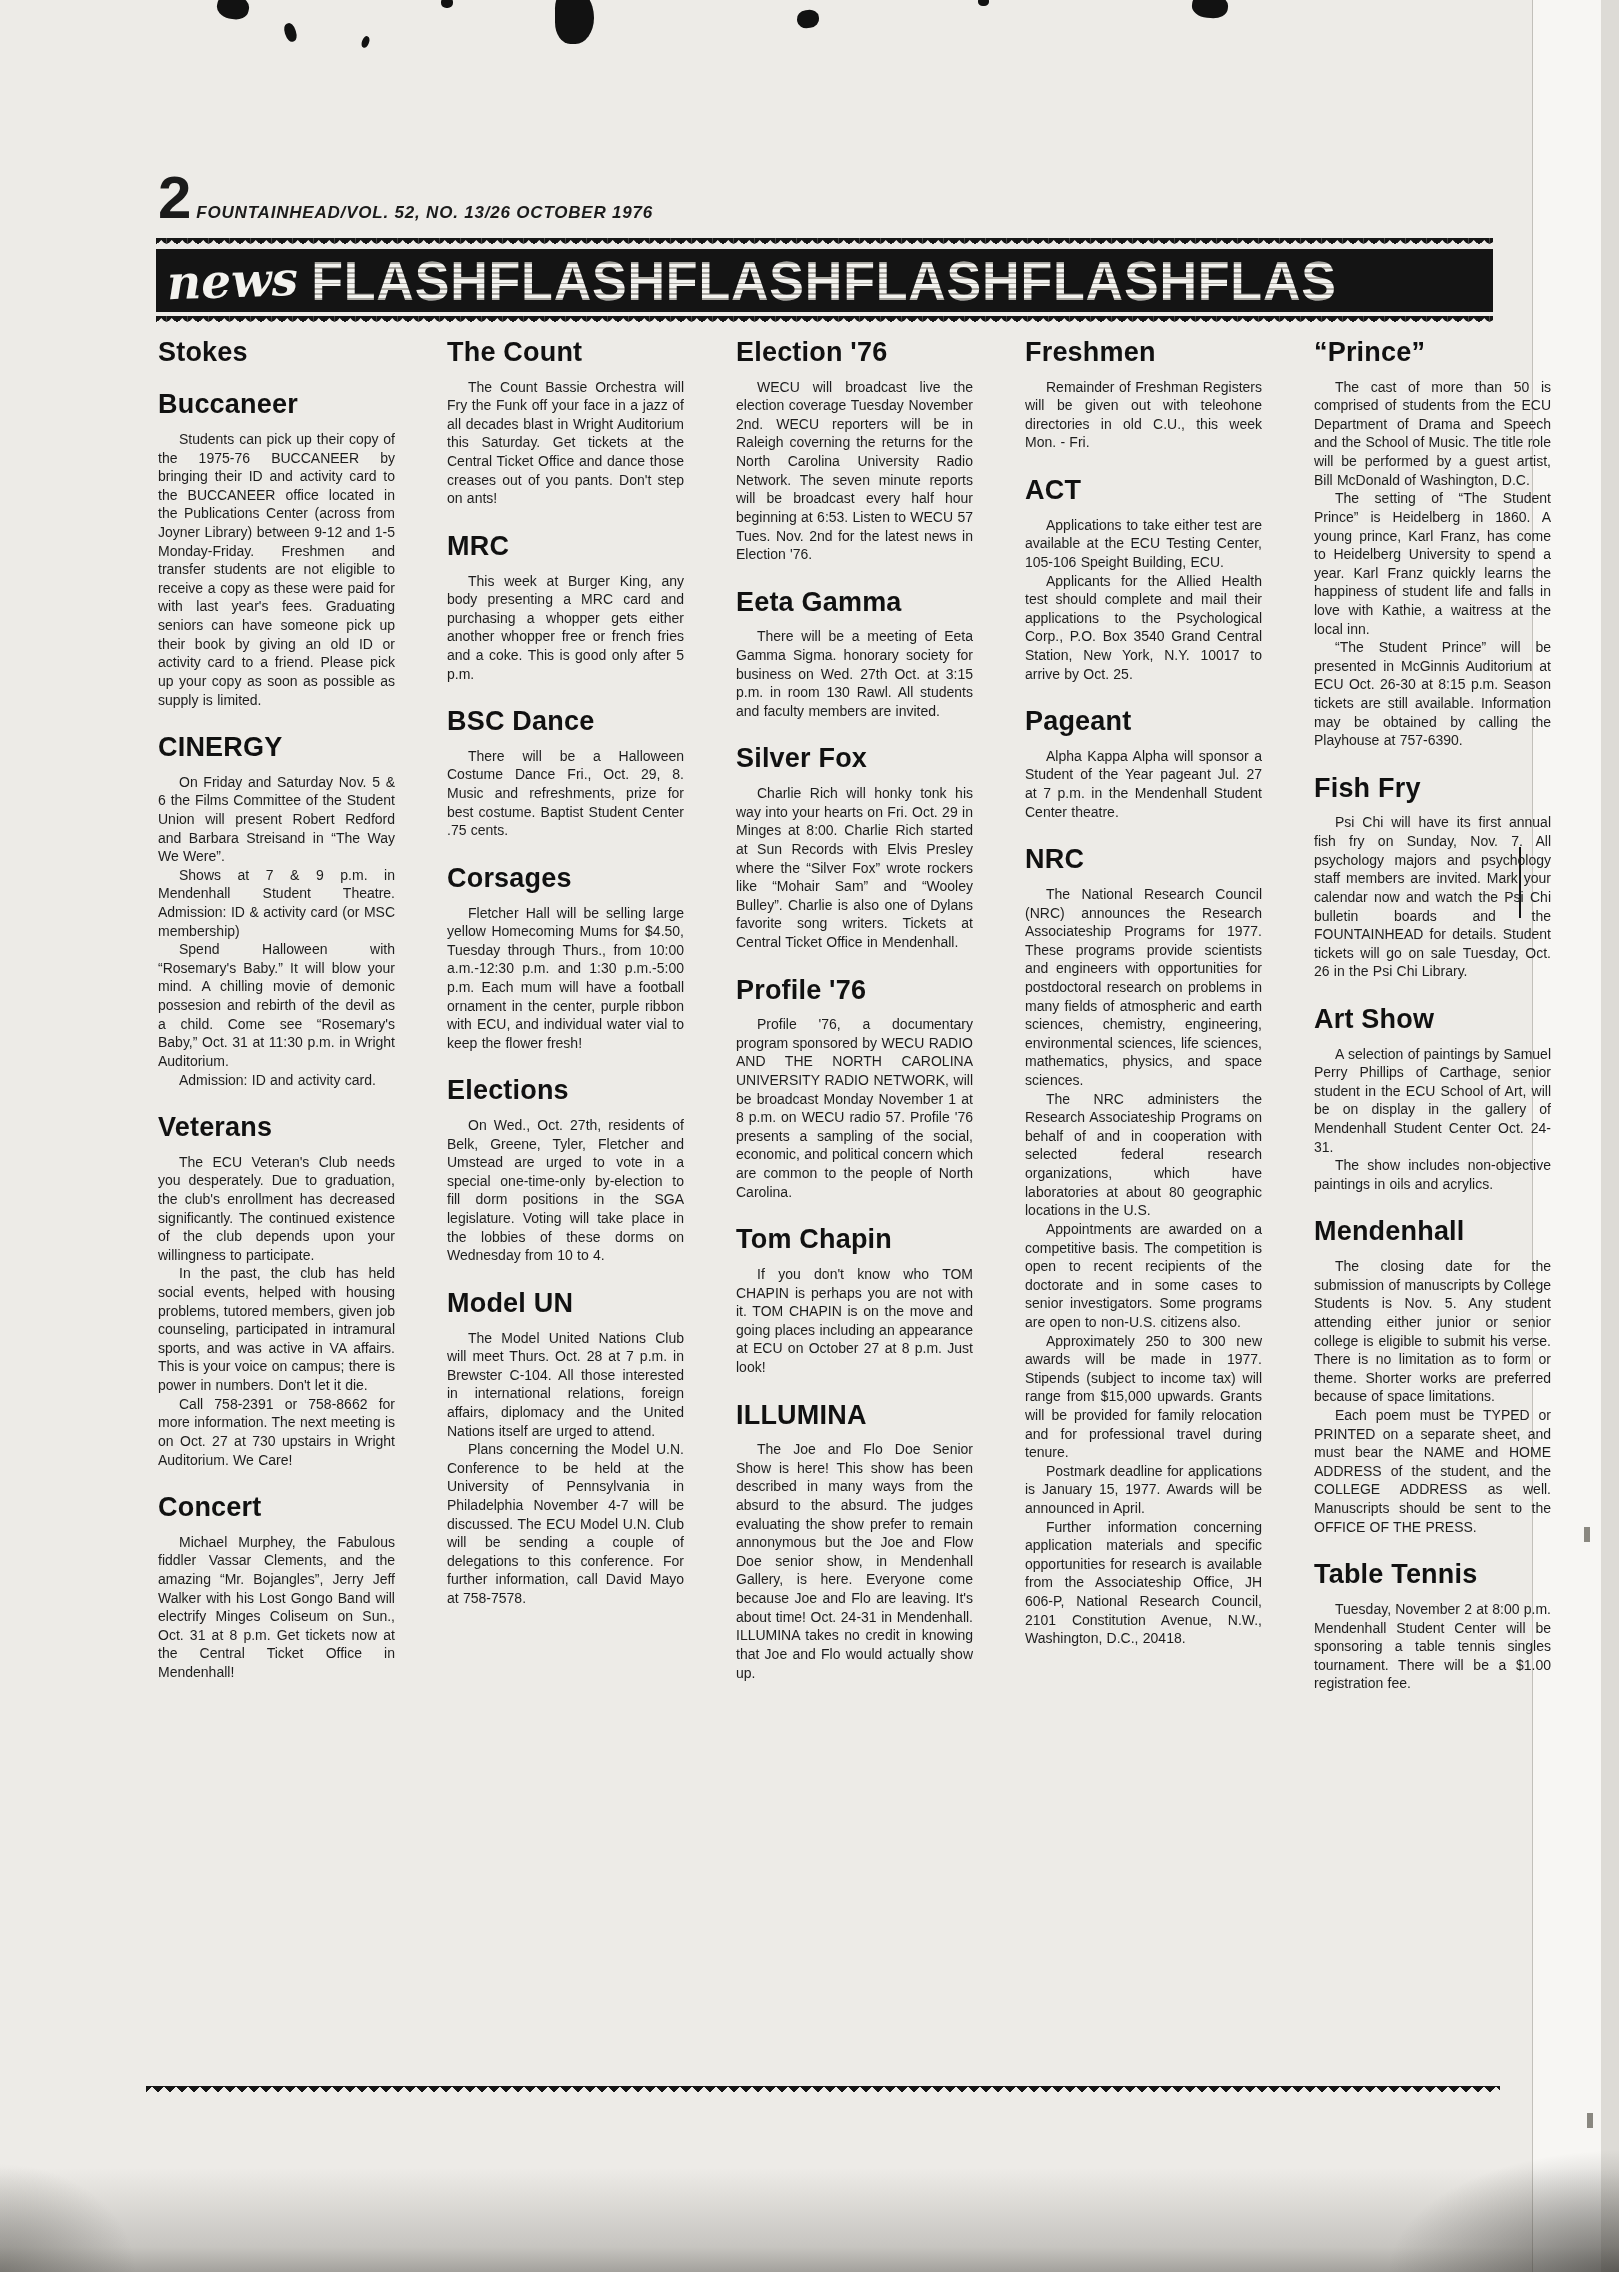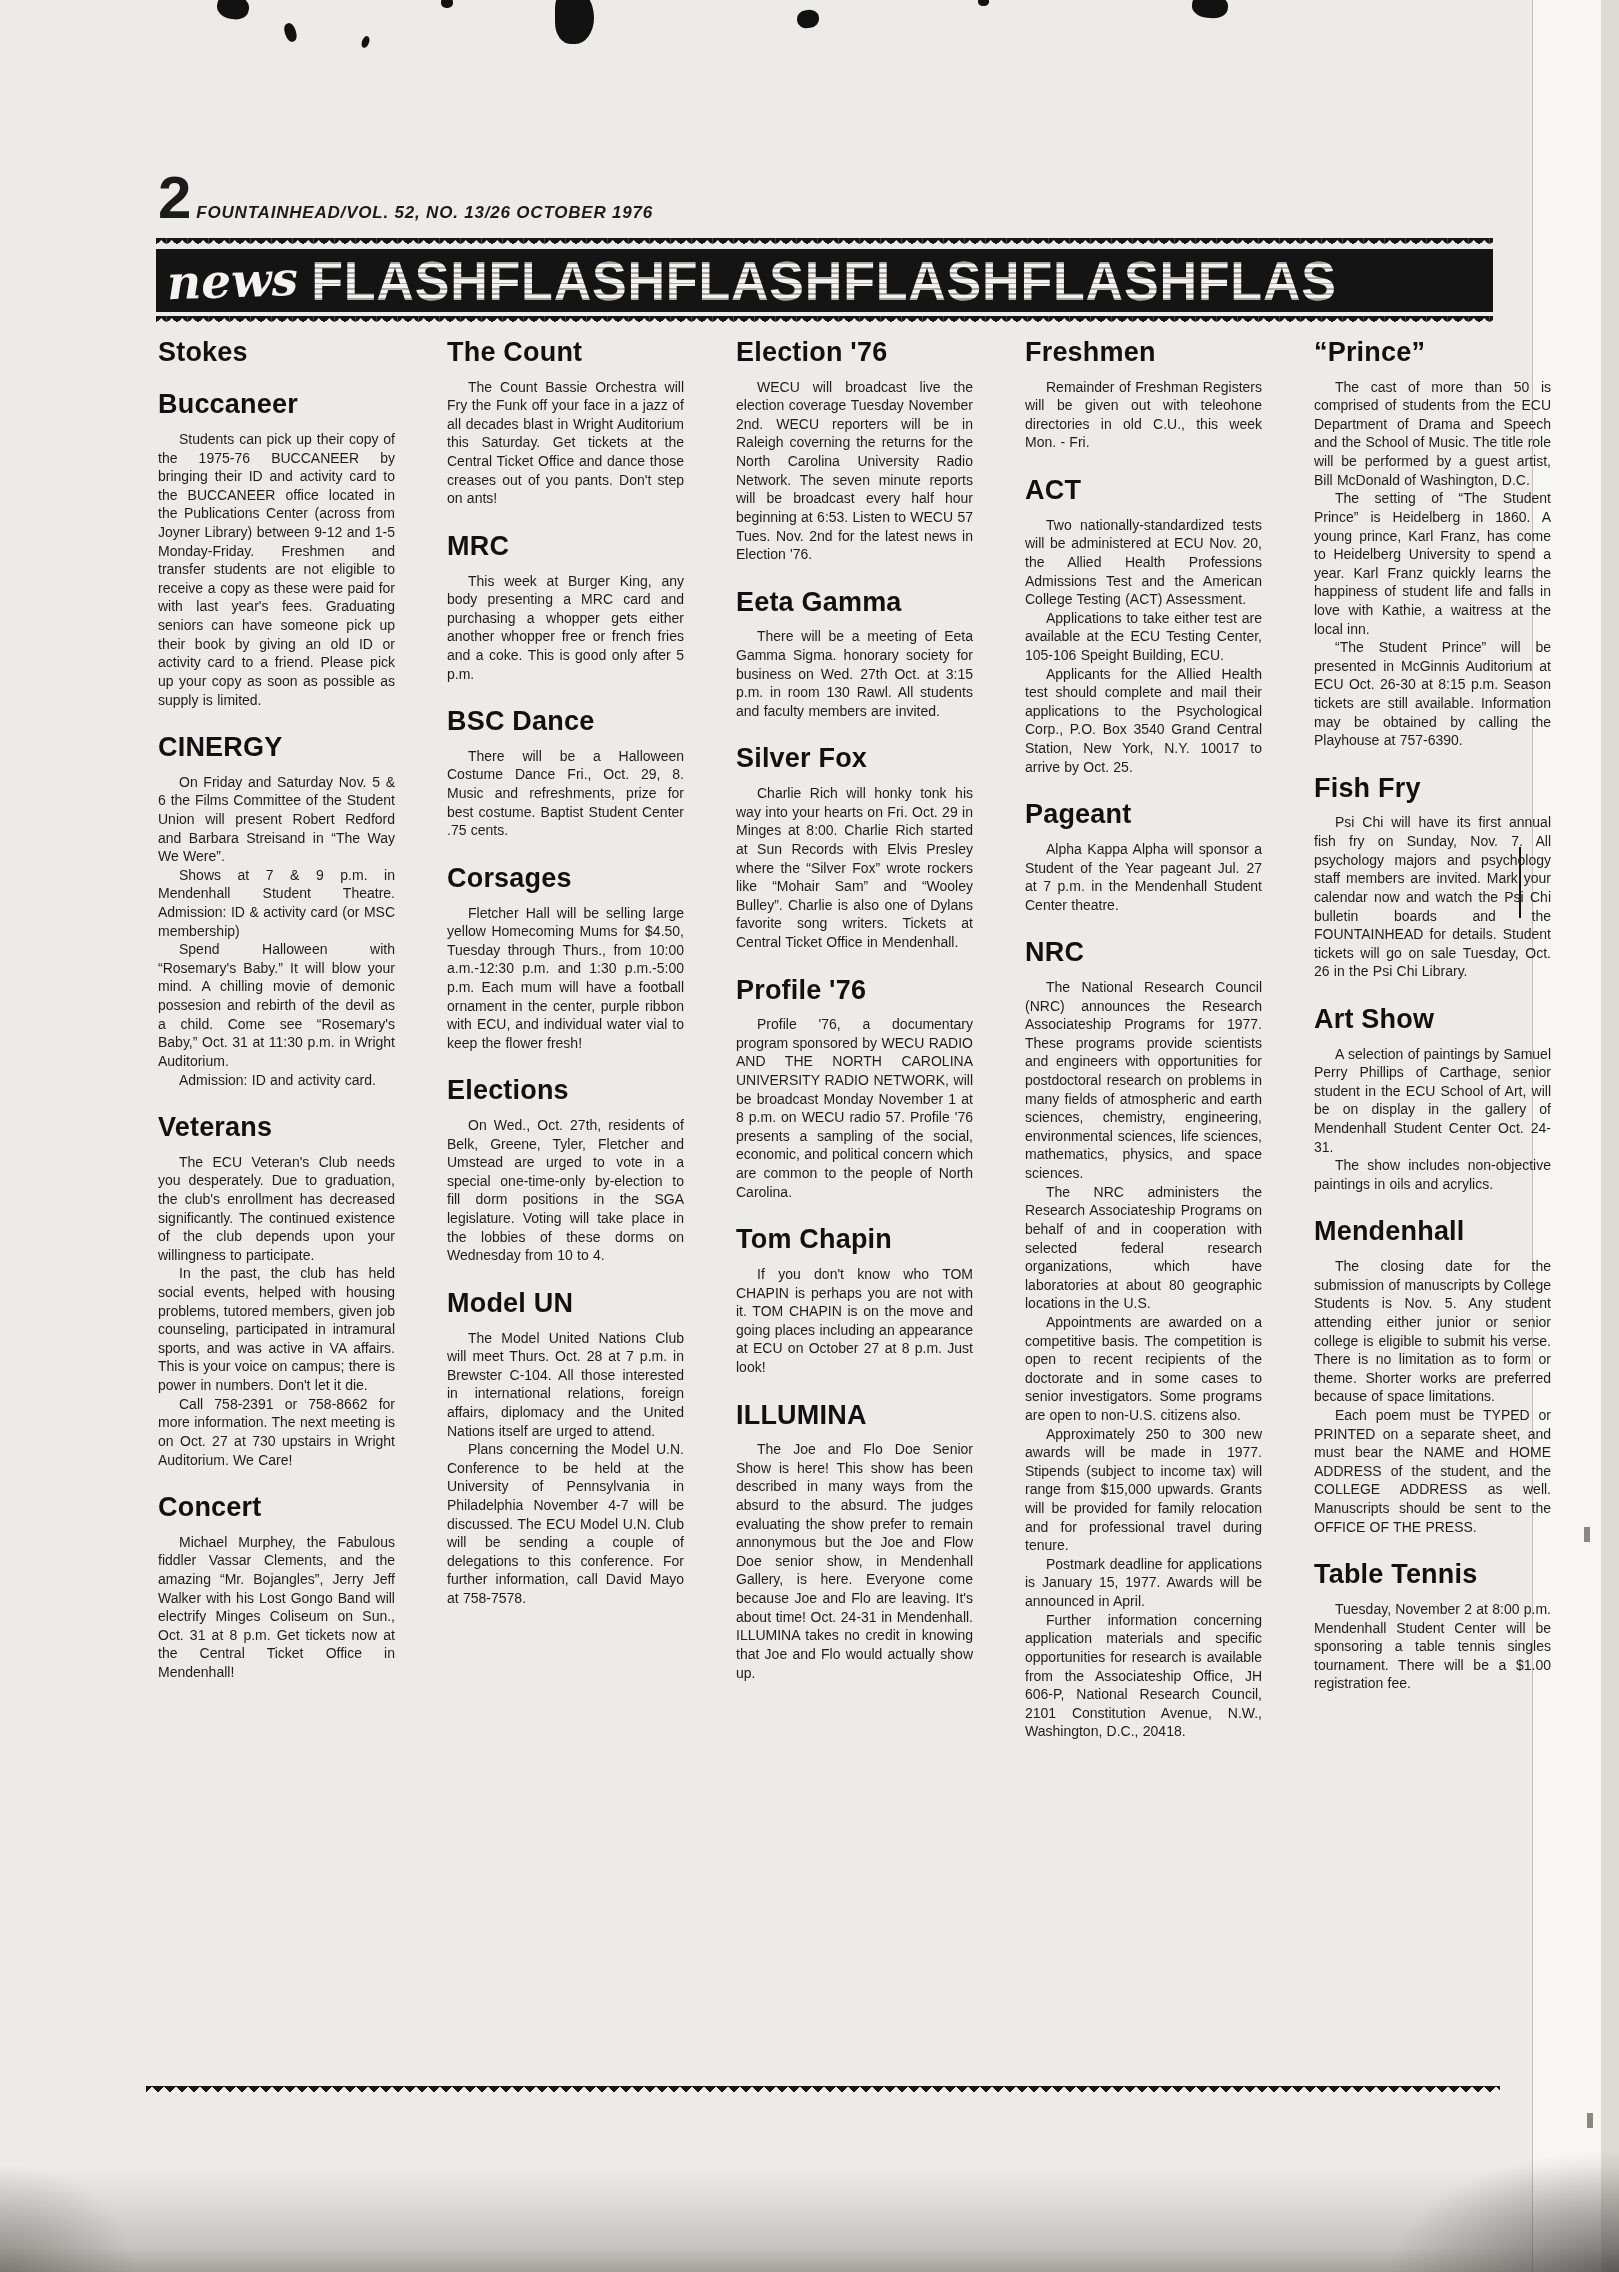--- a/index.html
+++ b/index.html
@@ -201,21 +201,20 @@
           <p class="body-text">The Joe and Flo Doe Senior Show is here! This show has been described in many ways from the absurd to the absurd. The judges evaluating the show prefer to remain annonymous but the Joe and Flow Doe senior show, in Mendenhall Gallery, is here. Everyone come because Joe and Flo are leaving. It's about time! Oct. 24-31 in Mendenhall. ILLUMINA takes no credit in knowing that Joe and Flo would actually show up.</p>
         </article>
       </div>
       <div class="col">
         <article>
           <h2 class="headline">Freshmen</h2>
           <p class="body-text">Remainder of Freshman Registers will be given out with teleohone directories in old C.U., this week Mon. - Fri.</p>
         </article>
         <article>
           <h2 class="headline">ACT</h2>
-          <p class="body-text">Two nationally-standardized tests will be administered at ECU Nov. 20, the Allied Health Professions Admissions Test and the American College Testing (ACT) Assessment.</p>
           <p class="body-text">Applications to take either test are available at the ECU Testing Center, 105-106 Speight Building, ECU.</p>
           <p class="body-text">Applicants for the Allied Health test should complete and mail their applications to the Psychological Corp., P.O. Box 3540 Grand Central Station, New York, N.Y. 10017 to arrive by Oct. 25.</p>
         </article>
         <article>
           <h2 class="headline">Pageant</h2>
           <p class="body-text">Alpha Kappa Alpha will sponsor a Student of the Year pageant Jul. 27 at 7 p.m. in the Mendenhall Student Center theatre.</p>
         </article>
         <article>
           <h2 class="headline">NRC</h2>
           <p class="body-text">The National Research Council (NRC) announces the Research Associateship Programs for 1977. These programs provide scientists and engineers with opportunities for postdoctoral research on problems in many fields of atmospheric and earth sciences, chemistry, engineering, environmental sciences, life sciences, mathematics, physics, and space sciences.</p>

